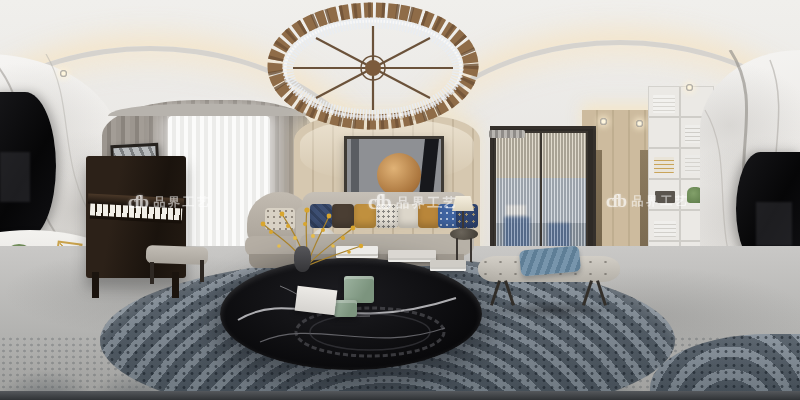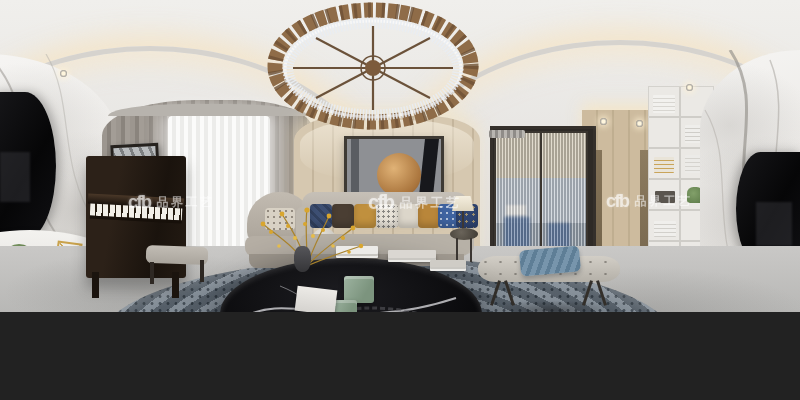--- a/index.html
+++ b/index.html
@@ -1,17 +1,17 @@
 <!DOCTYPE html>
 <html><head>
 <meta charset="utf-8">
 <style>
   html,body{margin:0;padding:0;background:#222;}
-  #stage{position:relative;width:800px;height:312px;overflow:hidden;
-         font-family:Liberation Sans, sans-serif;background:linear-gradient(#f0efec,#e6e4e1 55%,#dddbd7);}
+  #stage{position:relative;width:800px;height:400px;overflow:hidden;
+         font-family:Liberation Serif, serif;background:linear-gradient(#f0efec,#e6e4e1 55%,#dddbd7);}
   .el{position:absolute;}
 
   
   .arc-clip{overflow:hidden;background:transparent;}
   .arc{position:absolute;border:5px solid #d6d3ce;border-radius:50%;
        box-shadow:0 -12px 26px rgba(245,228,196,.8), inset 0 14px 22px rgba(245,230,200,.55);}
   .arc-l{left:-90px;top:46px;width:470px;height:330px;}
   .arc-r{left:-20px;top:40px;width:470px;height:330px;}
   .spot{width:7px;height:7px;border-radius:50%;background:radial-gradient(circle,#fff6dd 0 30%,#9b9894 70%);box-shadow:0 0 6px 2px rgba(255,243,214,.8);}
   .vent{left:489px;top:130px;width:36px;height:8px;background:repeating-linear-gradient(90deg,#8f8c88 0 3px,#b9b6b1 3px 6px);border-radius:2px;}

